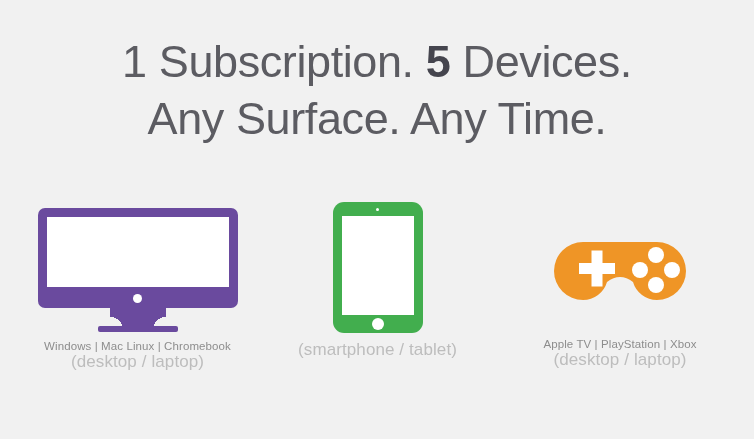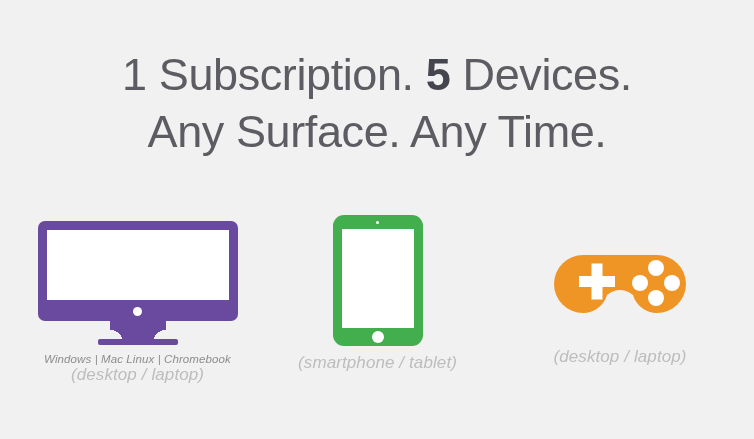--- a/index.html
+++ b/index.html
@@ -11,21 +11,20 @@
     height: 439px;
     background: #f1f1f1;
     font-family: "Liberation Sans", sans-serif;
     overflow: hidden;
   }
   #page {
     position: relative;
     width: 754px;
     height: 379px;
     background: #f1f1f1;
-    margin-top: 13px;
   }
 
   
   .headline {
     position: absolute;
     left: 0;
     top: 33px;
     width: 754px;
     text-align: center;
     font-size: 45px;
@@ -45,21 +44,20 @@
     position: absolute;
     left: 0;
     top: 196px;
     width: 754px;
     height: 230px;
   }
   .col {
     position: absolute;
     top: 0;
     text-align: center;
-    font-style: italic;
   }
   .col-desktop  { left: 10px;  width: 255px; }
   .col-tablet   { left: 260px; width: 235px; }
   .col-console  { left: 495px; width: 250px; }
 
   .art {
     position: relative;
     height: 140px;
   }
   .col-desktop  .art { height: 142px; }
@@ -228,17 +226,18 @@
                      Q66 30 53 40 A25 25 0 0 1 29 58 A29 29 0 0 1 29 0 Z" fill="#ef9526"></path>
             <rect x="25" y="21" width="36" height="11" fill="#ffffff"></rect>
             <rect x="37.5" y="8.5" width="11" height="36" fill="#ffffff"></rect>
             <circle cx="102" cy="13" r="8" fill="#ffffff"></circle>
             <circle cx="86" cy="28" r="8" fill="#ffffff"></circle>
             <circle cx="118" cy="28" r="8" fill="#ffffff"></circle>
             <circle cx="102" cy="43" r="8" fill="#ffffff"></circle>
           </svg>
         </div>
       </div>
+      <div class="caption">Apple TV | PlayStation | Xbox</div>
       <div class="caption-sub">(desktop / laptop)</div>
     </div>
 
   </div>
 </div>
 
 </body></html>

